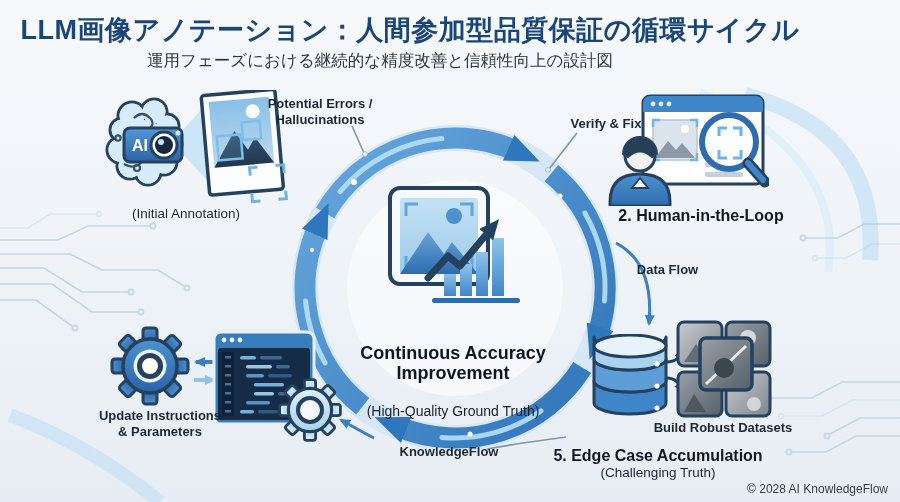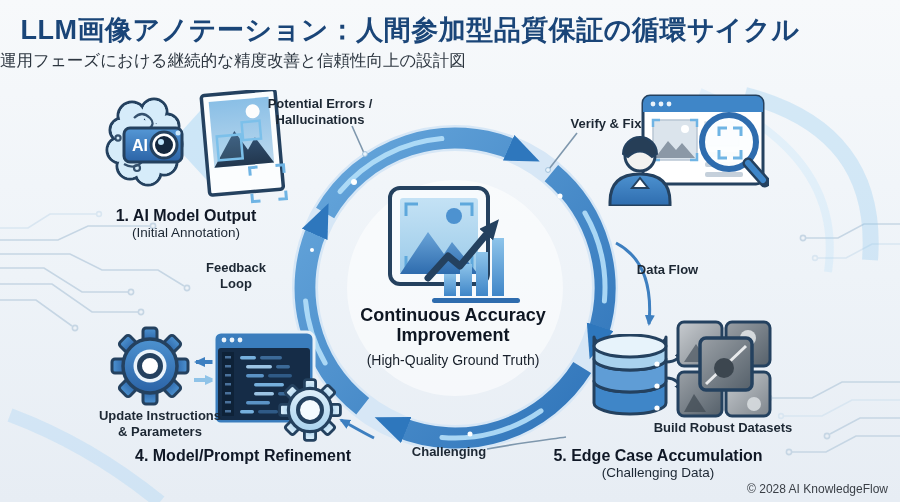--- a/index.html
+++ b/index.html
@@ -8,28 +8,28 @@
     --circuit:#c6d6e4;
   }
   html,body{margin:0;padding:0;}
   body{font-family:"Liberation Sans","DejaVu Sans",sans-serif;}
   #canvas{position:relative;width:900px;height:502px;overflow:hidden;
     background:linear-gradient(180deg,var(--bg-top) 0%,#eef3f8 55%,var(--bg-bottom) 100%);}
   .abs{position:absolute;}
   .prelines{white-space:pre-line;}
   .hdr-title{left:0;top:12px;width:820px;text-align:center;font-size:27px;font-weight:700;
     color:var(--title-text);letter-spacing:.5px;}
-  .hdr-sub{left:0;top:50px;width:744px;font-size:16.5px;color:#2d3640;}
+  .hdr-sub{left:0;top:50px;width:744px;text-align:center;font-size:16.5px;color:#2d3640;padding-left:8px;}
   .lbl{font-size:13px;font-weight:600;color:var(--body-text);line-height:1.2;text-align:center;}
   .stage{text-align:center;}
   .stage-title{font-size:16px;font-weight:700;color:#101826;line-height:1.2;}
   .stage-sub{font-size:13.5px;color:#1c2733;line-height:1.25;}
   .center-txt{text-align:center;}
-  .center-title{font-size:18px;font-weight:800;color:#0e1622;line-height:1.1;}
-  .center-sub{font-size:14px;color:#18202b;margin-top:6px;}
+  .center-title{font-size:18px;font-weight:800;color:#0e1622;line-height:1.1;margin-top:38px;}
+  .center-sub{font-size:14px;color:#18202b;margin-top:19px;}
   .copyright{font-size:12px;color:#3a3f46;}
   svg{display:block;}
 </style>
 </head>
 <body>
 
 <div id="canvas">
 
   <svg class="abs" style="left:0;top:0" width="900" height="502" viewBox="0 0 900 502">
     <defs>
@@ -383,39 +383,36 @@
     <circle cx="40" cy="40" r="15" fill="#f4fafe" stroke="#24415f" stroke-width="5"></circle>
   </svg>
 
   <div class="abs hdr-title">LLM画像アノテーション：人間参加型品質保証の循環サイクル</div>
   <div class="abs hdr-sub">運用フェーズにおける継続的な精度改善と信頼性向上の設計図</div>
 
   <div class="abs lbl prelines" style="left:250px;top:96px;width:140px">Potential Errors /
 Hallucinations</div>
   <div class="abs lbl" style="left:560px;top:116px;width:92px">Verify &amp; Fix</div>
   <div class="abs lbl" style="left:620px;top:262px;width:95px">Data Flow</div>
-  <div class="abs lbl prelines" style="left:196px;top:260px;width:80px">Feedback
-Loop</div>
-  <div class="abs lbl" style="left:399px;top:444px;width:100px">Challenging</div>
+  <div class="abs lbl" style="left:399px;top:444px;width:100px">KnowledgeFlow</div>
   <div class="abs lbl" style="left:640px;top:420px;width:166px">Build Robust Datasets</div>
   <div class="abs lbl prelines" style="left:85px;top:408px;width:150px">Update Instructions
 &amp; Parameters</div>
 
   <div class="abs stage" style="left:96px;top:206px;width:180px">
-    <div class="stage-title">1. AI Model Output</div>
     <div class="stage-sub">(Initial Annotation)</div>
   </div>
   <div class="abs stage" style="left:595px;top:206px;width:212px">
+    <div class="stage-title">2. Human-in-the-Loop</div>
   </div>
   <div class="abs stage" style="left:550px;top:446px;width:216px">
     <div class="stage-title">5. Edge Case Accumulation</div>
-    <div class="stage-sub">(Challenging Data)</div>
+    <div class="stage-sub">(Challenging Truth)</div>
   </div>
   <div class="abs stage" style="left:132px;top:446px;width:222px">
-    <div class="stage-title">4. Model/Prompt Refinement</div>
   </div>
 
   <div class="abs center-txt" style="left:345px;top:306px;width:216px">
     <div class="center-title prelines">Continuous Accuracy
 Improvement</div>
     <div class="center-sub">(High-Quality Ground Truth)</div>
   </div>
 
   <div class="abs copyright" style="right:12px;bottom:6px">© 2028 AI KnowledgeFlow</div>
 </div>

